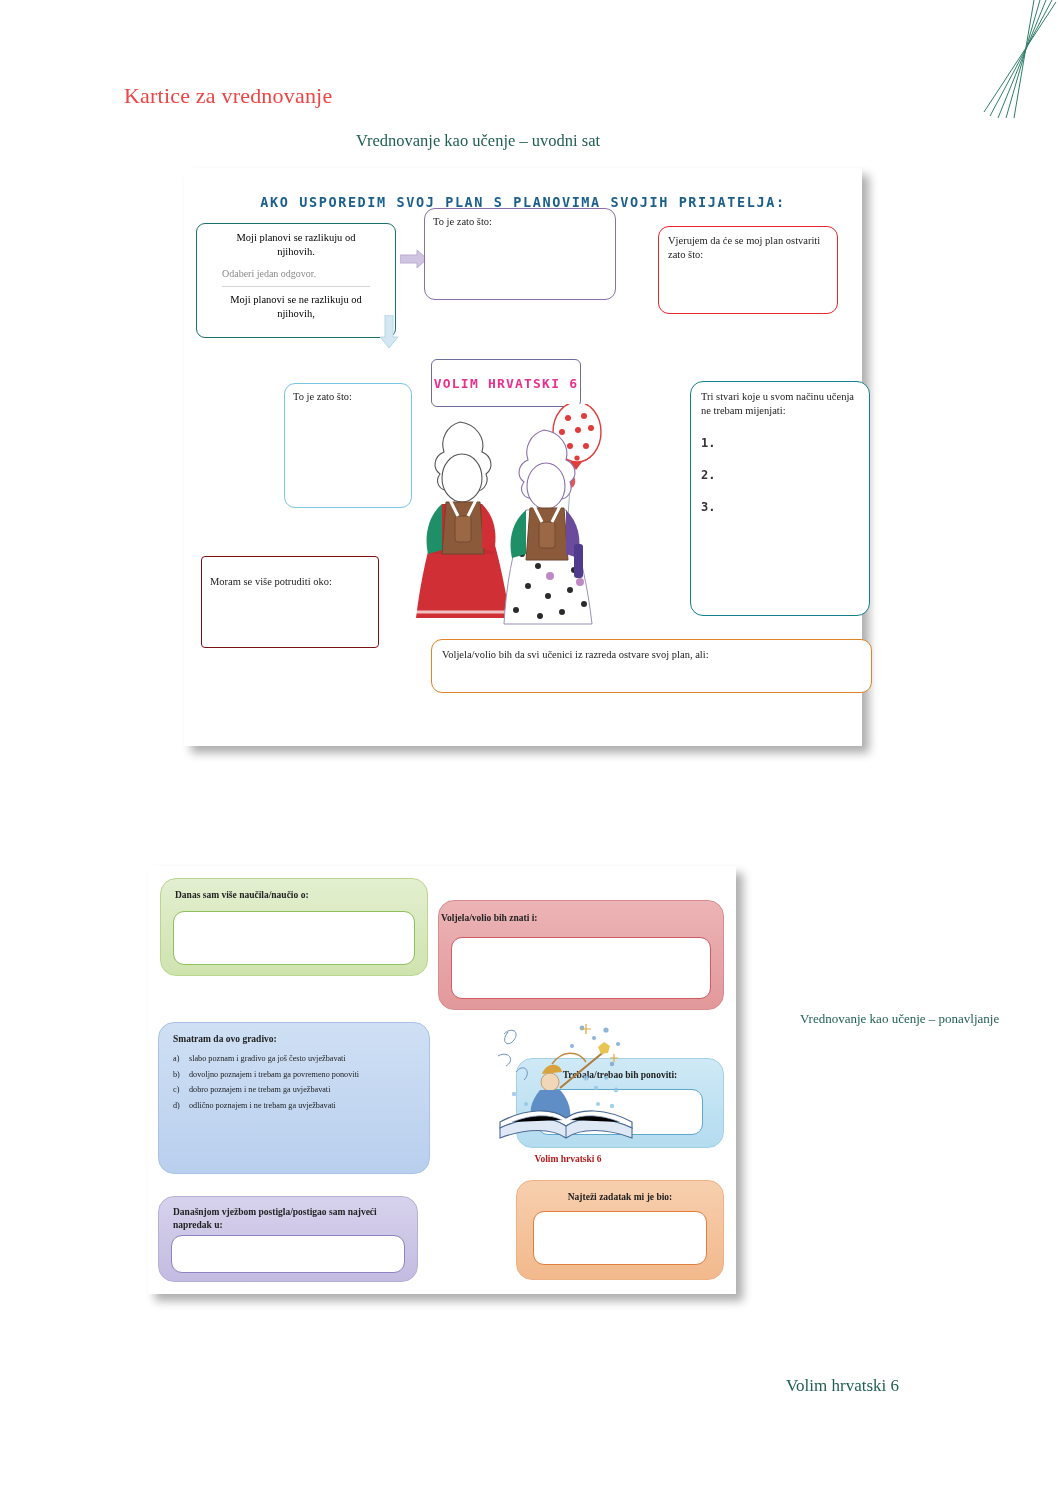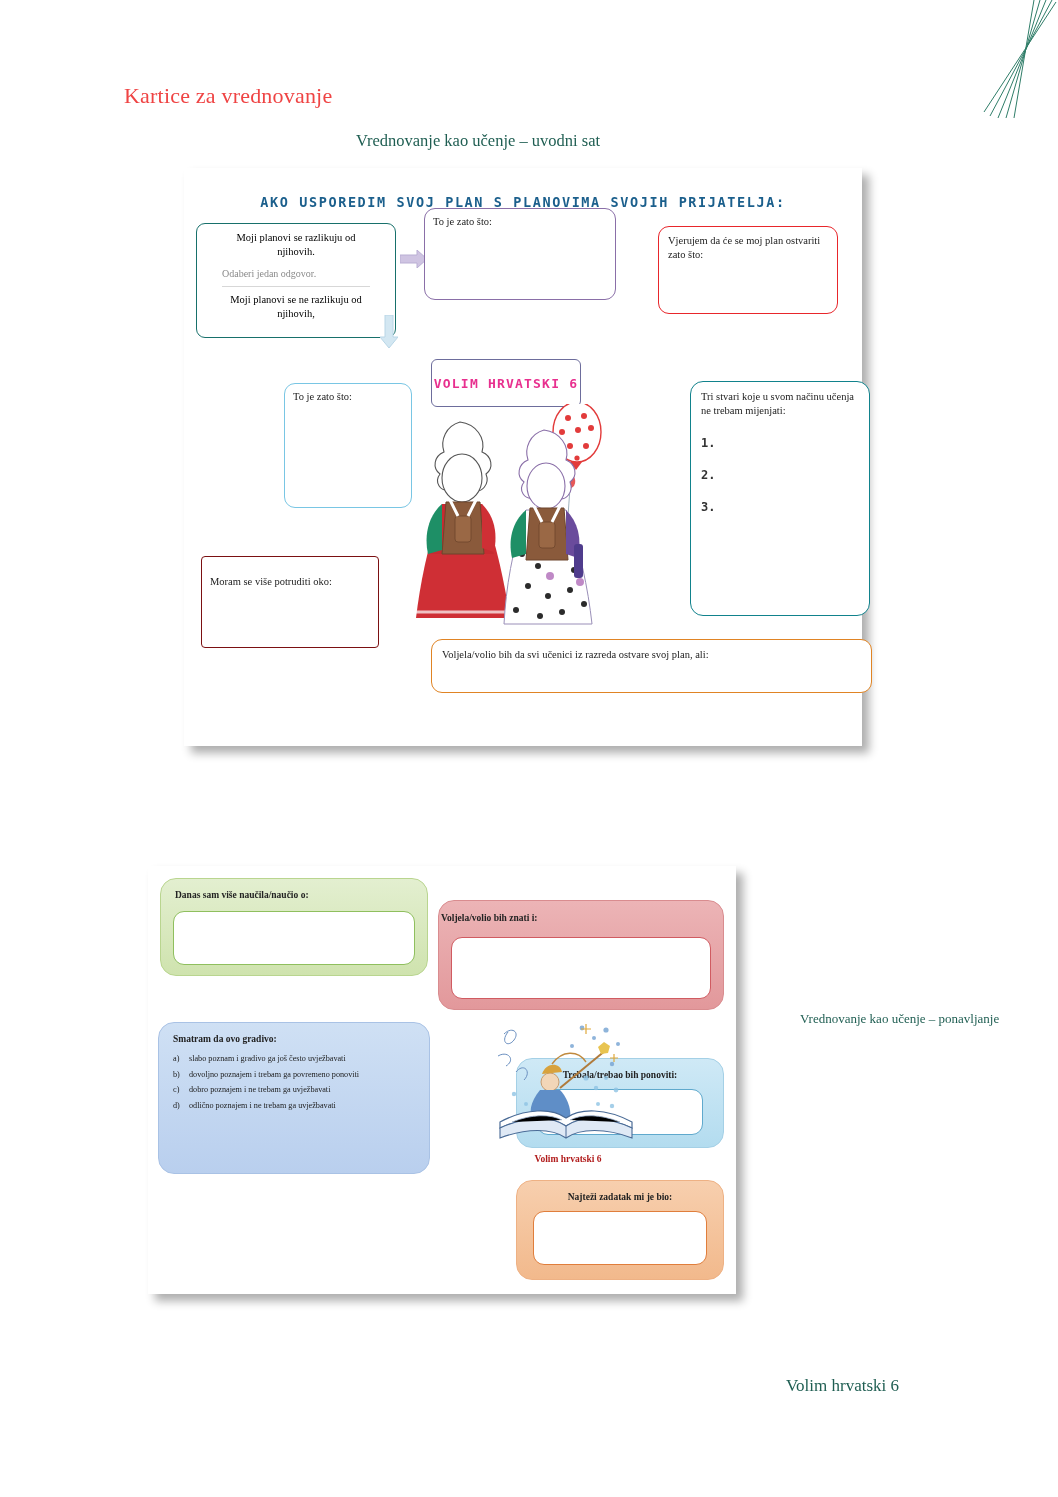--- a/index.html
+++ b/index.html
@@ -353,20 +353,24 @@
   <div class="rbox" id="lb1">
     <div class="hd">Trebala/trebao bih ponoviti:</div>
     <div class="inner"></div>
   </div>
 
   <div class="rbox" id="or1">
     <div class="hd">Najteži zadatak mi je bio:</div>
     <div class="inner"></div>
   </div>
 
+  <div class="rbox" id="pu1">
+    <div class="hd">Današnjom vježbom  postigla/postigao sam najveći napredak u:</div>
+    <div class="inner"></div>
+  </div>
 
   <svg id="book-ill" viewBox="0 0 160 140">
 
     <g stroke="#6a8fc0" fill="none" stroke-width="1">
       <path d="M18 18 c8 -8 16 -2 10 6 c-6 8 -14 2 -6 -8"></path>
       <path d="M12 40 c10 -6 18 4 8 10"></path>
       <path d="M30 56 c8 -10 16 0 8 8"></path>
     </g>
     <g fill="#7ba7d4" opacity=".85">
       <circle cx="96" cy="12" r="2.4"></circle>

